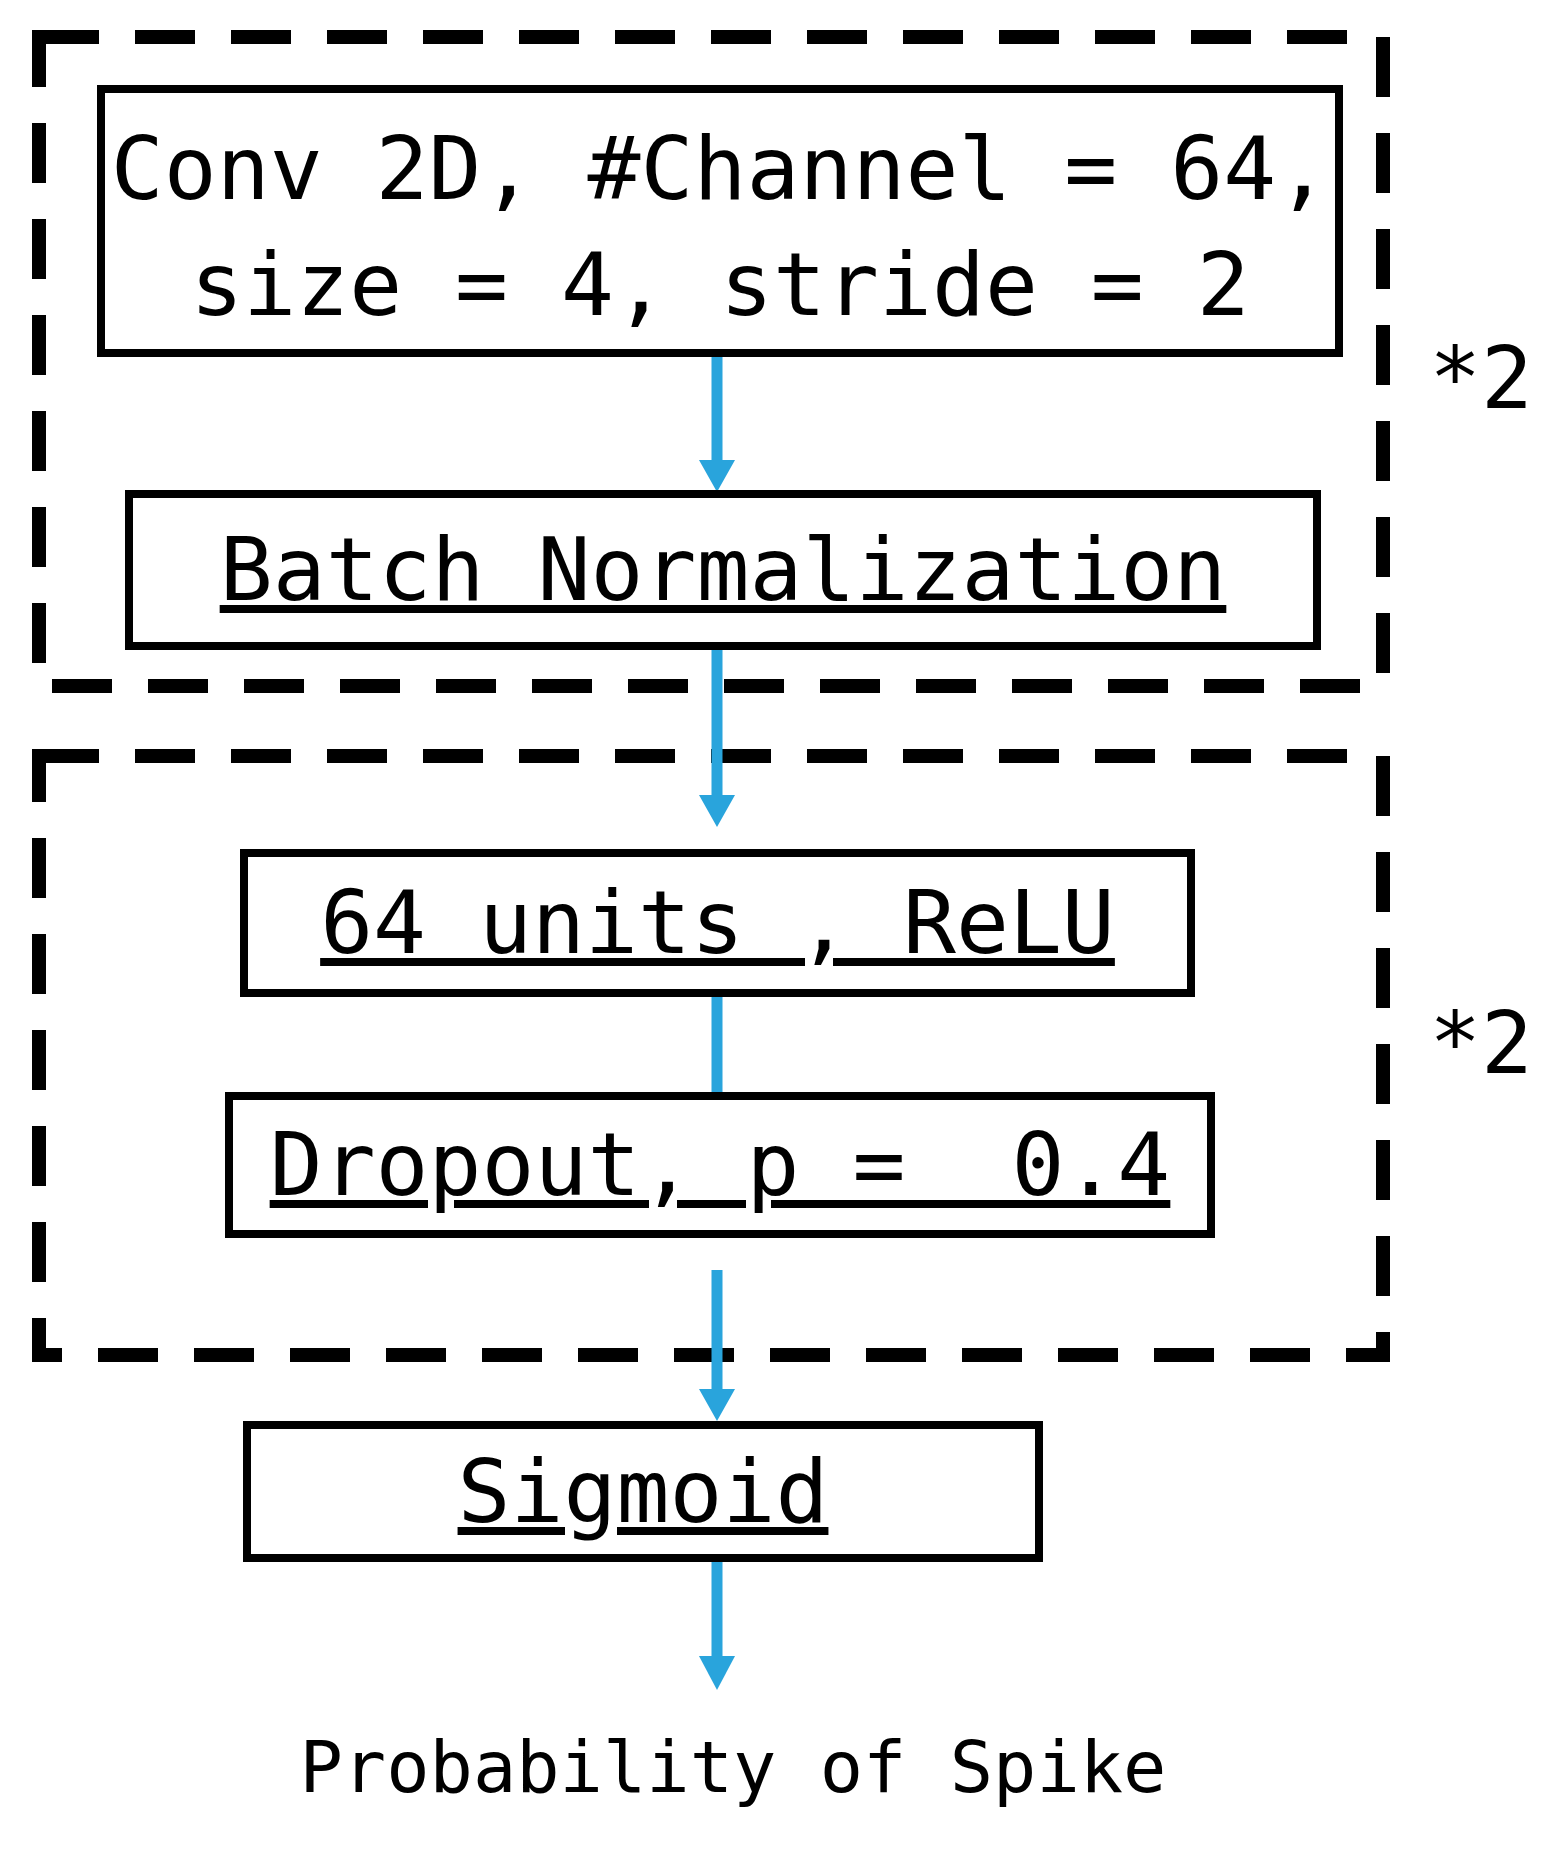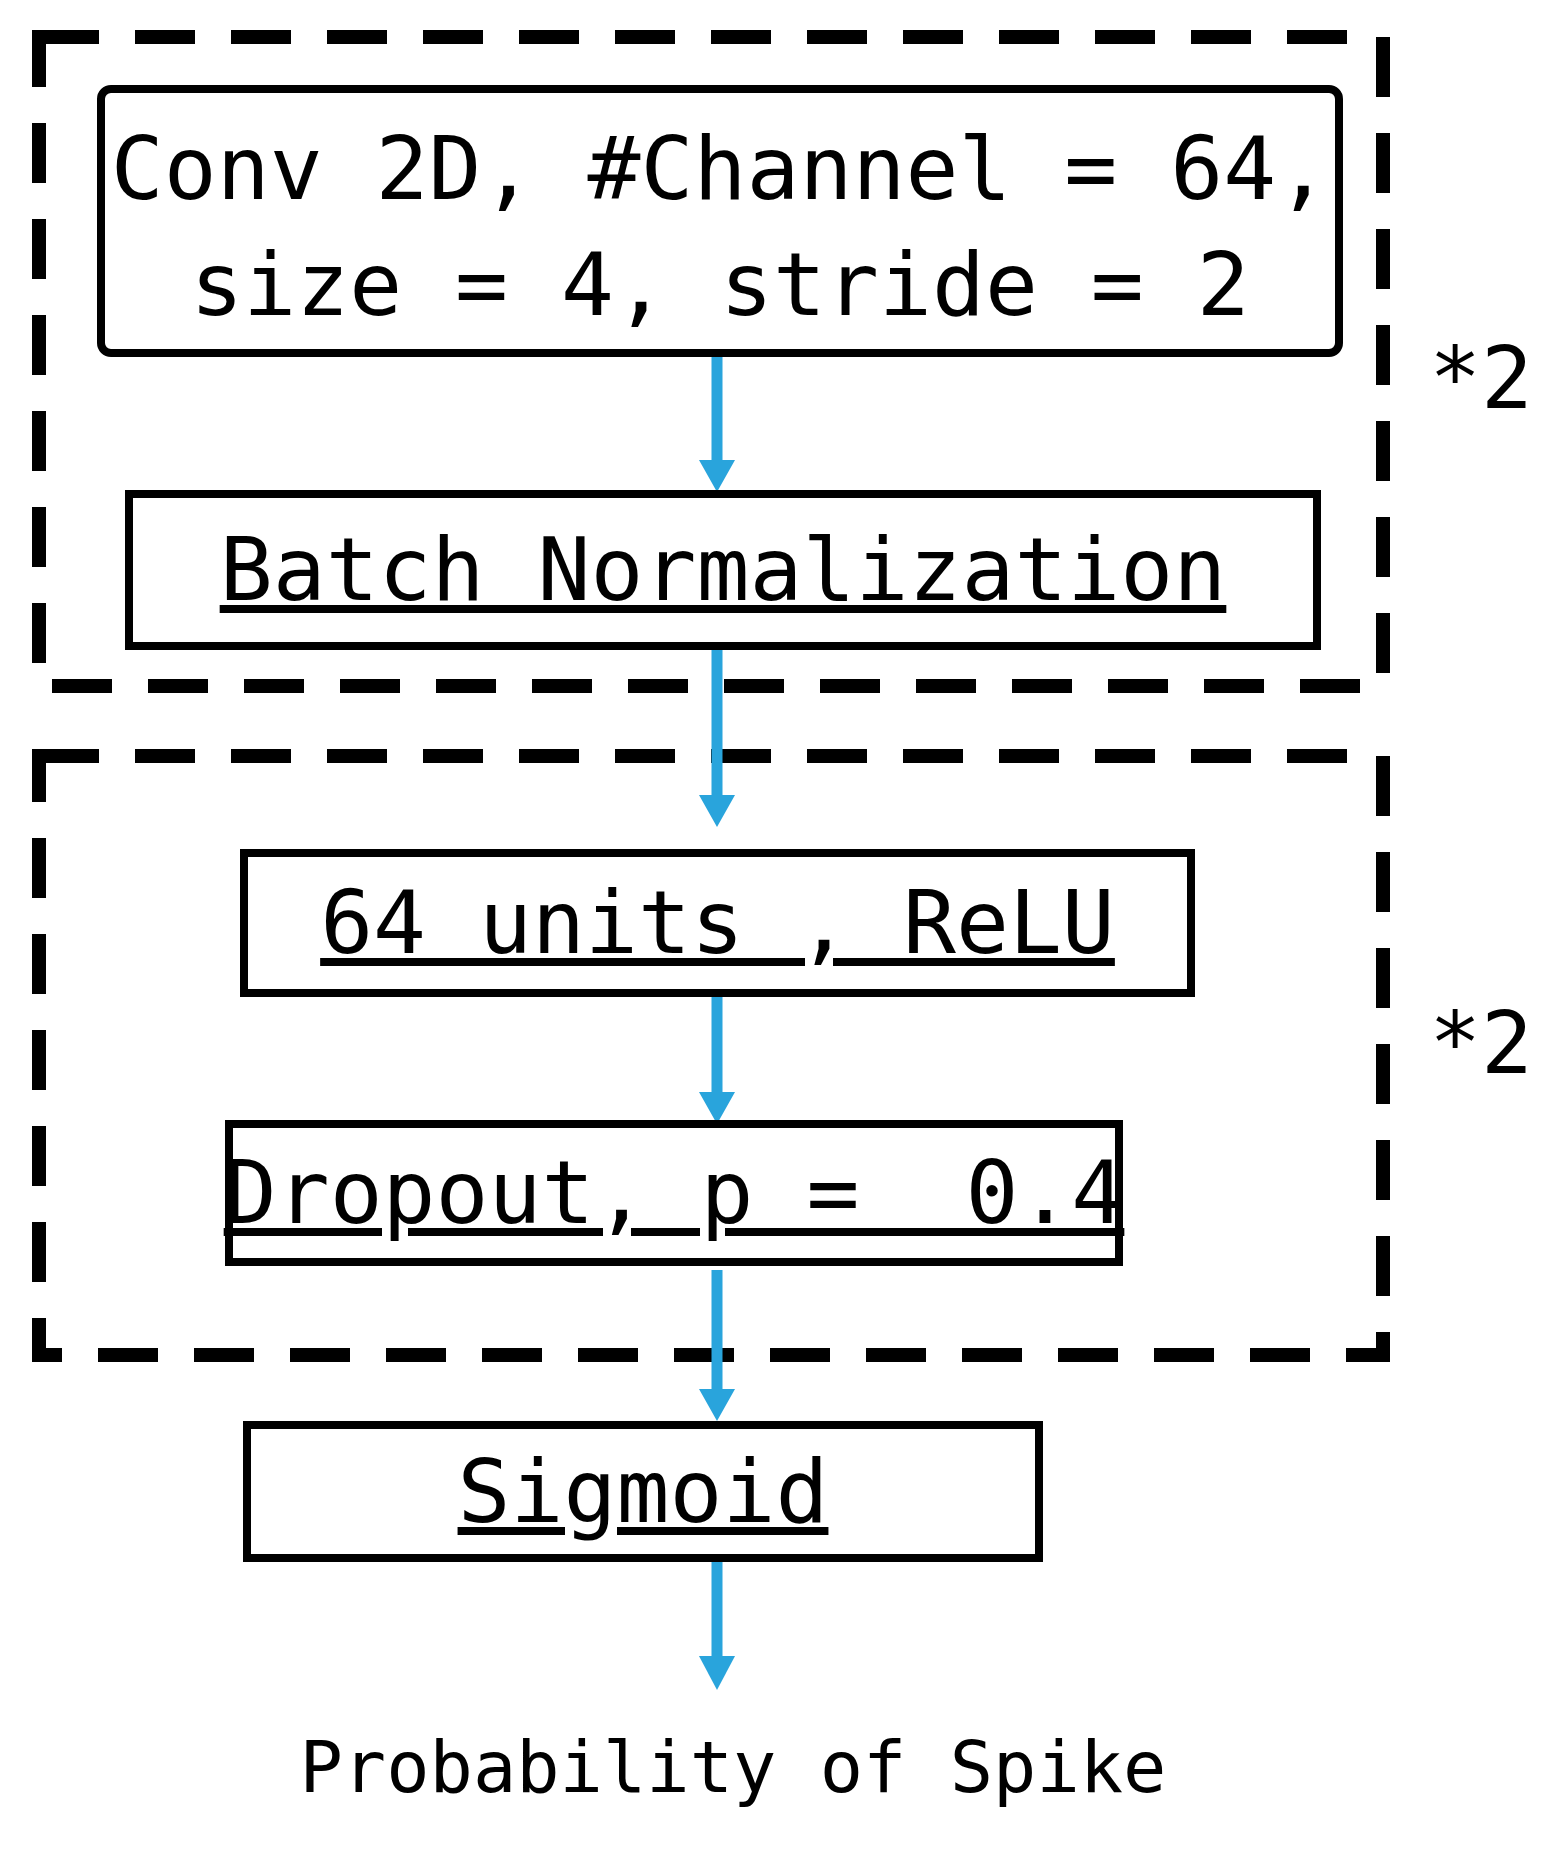--- a/index.html
+++ b/index.html
@@ -39,24 +39,24 @@
     font-size: 88px;
     line-height: 1;
     color: #000000;
     text-decoration: underline;
   }
   .conv-line {
     white-space: pre;
     font-size: 88px;
     line-height: 116px;
   }
-  #conv-box     { left: 97px;  top: 85px;   width: 1246px; height: 272px; padding-top: 12px; border-radius: 14px; }
+  #conv-box     { left: 97px;  top: 85px;   width: 1246px; height: 272px; padding-top: 12px; }
   #batch-box    { left: 125px; top: 490px;  width: 1196px; height: 160px; }
   #units-box    { left: 240px; top: 849px;  width: 955px;  height: 148px; }
-  #dropout-box  { left: 225px; top: 1120px; width: 898px;  height: 146px; }
+  #dropout-box  { left: 225px; top: 1092px; width: 990px;  height: 146px; }
   #sigmoid-box  { left: 243px; top: 1421px; width: 800px;  height: 141px; }
   .repeat-label {
     position: absolute;
     width: 170px;
     height: 104px;
     display: flex;
     align-items: center;
     justify-content: center;
     font-size: 86px;
     white-space: pre;

